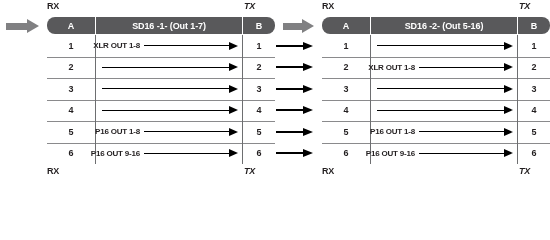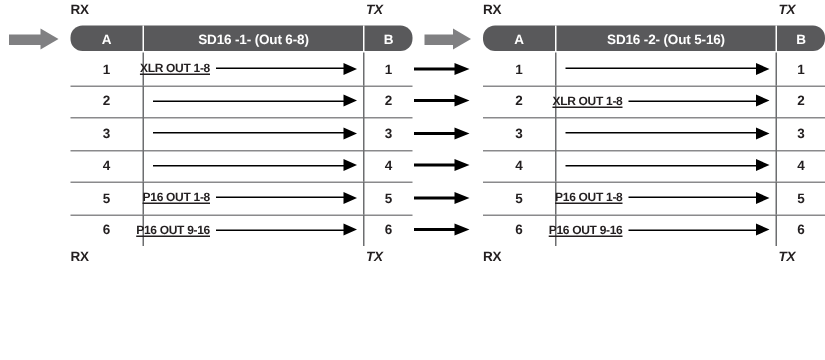--- a/index.html
+++ b/index.html
@@ -59,21 +59,21 @@
   .numB{left:196px;width:32px;}
   .vdivL{position:absolute;left:48px;top:0;width:1px;height:21.5px;background:#6d6e70;}
   .vdivR{position:absolute;left:195px;top:0;width:1px;height:21.5px;background:#6d6e70;}
 
   
   .mid{
     position:absolute;left:49px;top:0;width:146px;height:21.5px;
     display:flex;align-items:center;justify-content:flex-end;
     padding-right:4px;box-sizing:border-box;gap:4px;
   }
-  .midlab{font-size:8px;font-weight:bold;white-space:nowrap;color:#231f20;letter-spacing:-0.2px;text-decoration:underline;}
+  .midlab{font-size:8px;font-weight:bold;white-space:nowrap;color:#231f20;letter-spacing:-0.2px;}
   .arrow{position:relative;height:7px;display:flex;align-items:center;}
   .arrow .shaft{height:1.4px;background:#000;}
   .arrow .head{
     width:0;height:0;margin-left:-1px;
     border-top:4px solid transparent;
     border-bottom:4px solid transparent;
     border-left:9px solid #000;
   }
   .arrow.long .shaft{width:86px;}
   .arrow.full .shaft{width:128px;}
@@ -142,21 +142,21 @@
         <div class="head"></div>
       </div>
     </div>
 
   <div class="block b1" id="block0">
       <div class="edgelabel top rx">RX</div>
       <div class="edgelabel top tx">TX</div>
       <div class="hdr">
         <div class="cell cellA">A</div>
         <div class="vline"></div>
-        <div class="cell cellT">SD16 -1- (Out 6-8)</div>
+        <div class="cell cellT">SD16 -1- (Out 1-7)</div>
         <div class="vline"></div>
         <div class="cell cellB">B</div>
       </div>
       <div class="rows">
         <div class="row r1">
           <div class="hline"></div>
           <div class="numA">1</div>
           <div class="vdivL"></div>
           <div class="mid">
             <span class="midlab">XLR OUT 1-8</span>

